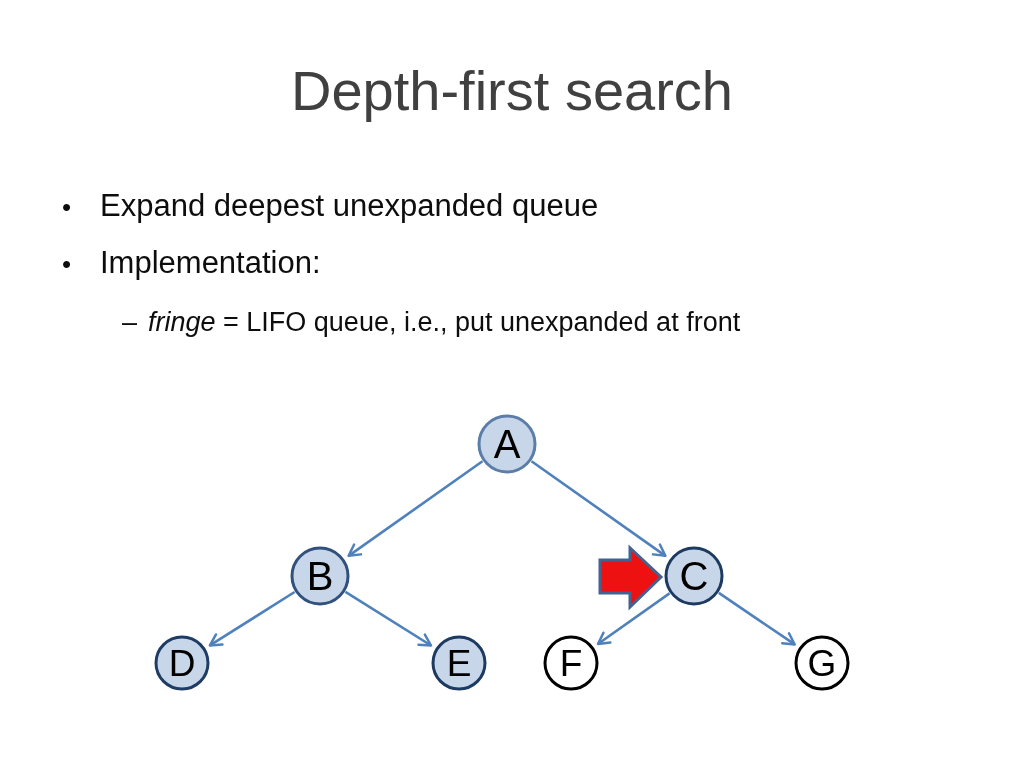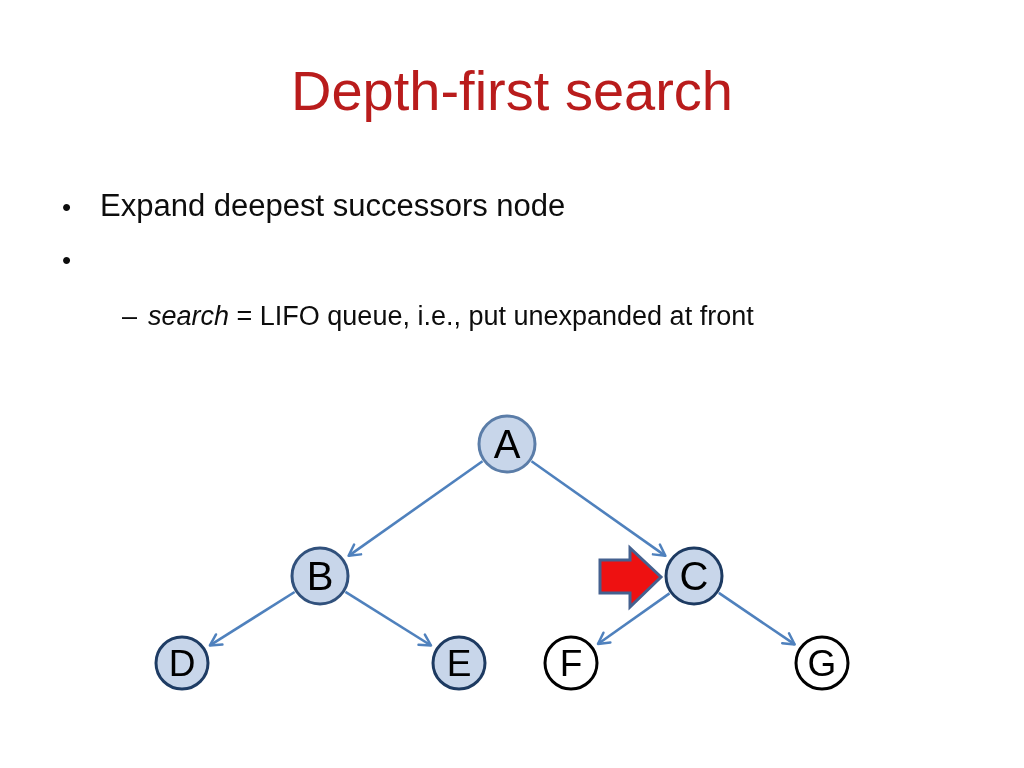--- a/index.html
+++ b/index.html
@@ -2,49 +2,50 @@
 <html><head>
 <meta charset="utf-8">
 <style>
   html,body{margin:0;padding:0;background:#fff;}
   .slide{
     position:relative;width:1024px;height:768px;background:#ffffff;
     font-family:"Liberation Sans",sans-serif;color:#000;overflow:hidden;
   }
   .title{
     position:absolute;top:57px;left:0;width:100%;text-align:center;
-    font-size:56px;font-weight:400;margin:0;line-height:1.2;color:#b91c1c;
+    font-size:56px;font-weight:400;margin:0;line-height:1.2;color:#404040;
   }
   .bullets{position:absolute;top:188px;left:62px;right:30px;}
   .bullet-row{display:flex;align-items:baseline;font-size:31px;line-height:1.17;margin-bottom:21px;color:#0d0d0d;}
   .bullet-row .dot{flex:0 0 38px;font-size:26px;}
   .sub-row{display:flex;align-items:baseline;font-size:27px;line-height:1.15;padding-left:60px;margin-top:25px;color:#0d0d0d;}
   .sub-row .dash{flex:0 0 26px;}
   .sub-row i{font-style:italic;}
   svg.tree{position:absolute;left:0;top:0;}
   svg text{font-family:"Liberation Sans",sans-serif;}
 </style>
 </head>
 <body>
 
 <div class="slide">
 
   <h1 class="title">Depth-first search</h1>
 
   <div class="bullets">
     <div class="bullet-row">
       <span class="dot">•</span>
-      <span class="btext">Expand deepest successors node</span>
+      <span class="btext">Expand deepest unexpanded queue</span>
     </div>
     <div class="bullet-row">
       <span class="dot">•</span>
+      <span class="btext">Implementation:</span>
     </div>
     <div class="sub-row">
       <span class="dash">–</span>
-      <span class="btext"><i>search</i><span> = LIFO queue, i.e., put unexpanded at front</span></span>
+      <span class="btext"><i>fringe</i><span> = LIFO queue, i.e., put unexpanded at front</span></span>
     </div>
   </div>
 
   <svg class="tree" id="tree-svg" width="1024" height="768" viewBox="0 0 1024 768">
     <defs>
       <marker id="arrowhead" markerUnits="userSpaceOnUse" markerWidth="18" markerHeight="18" refX="13" refY="8" orient="auto">
         <path d="M2,2 L13,8 L2,14" fill="none" stroke="#4f81bd" stroke-width="2.5" stroke-linecap="round" stroke-linejoin="round"></path>
       </marker>
     </defs>
     <g id="tree-edges">

